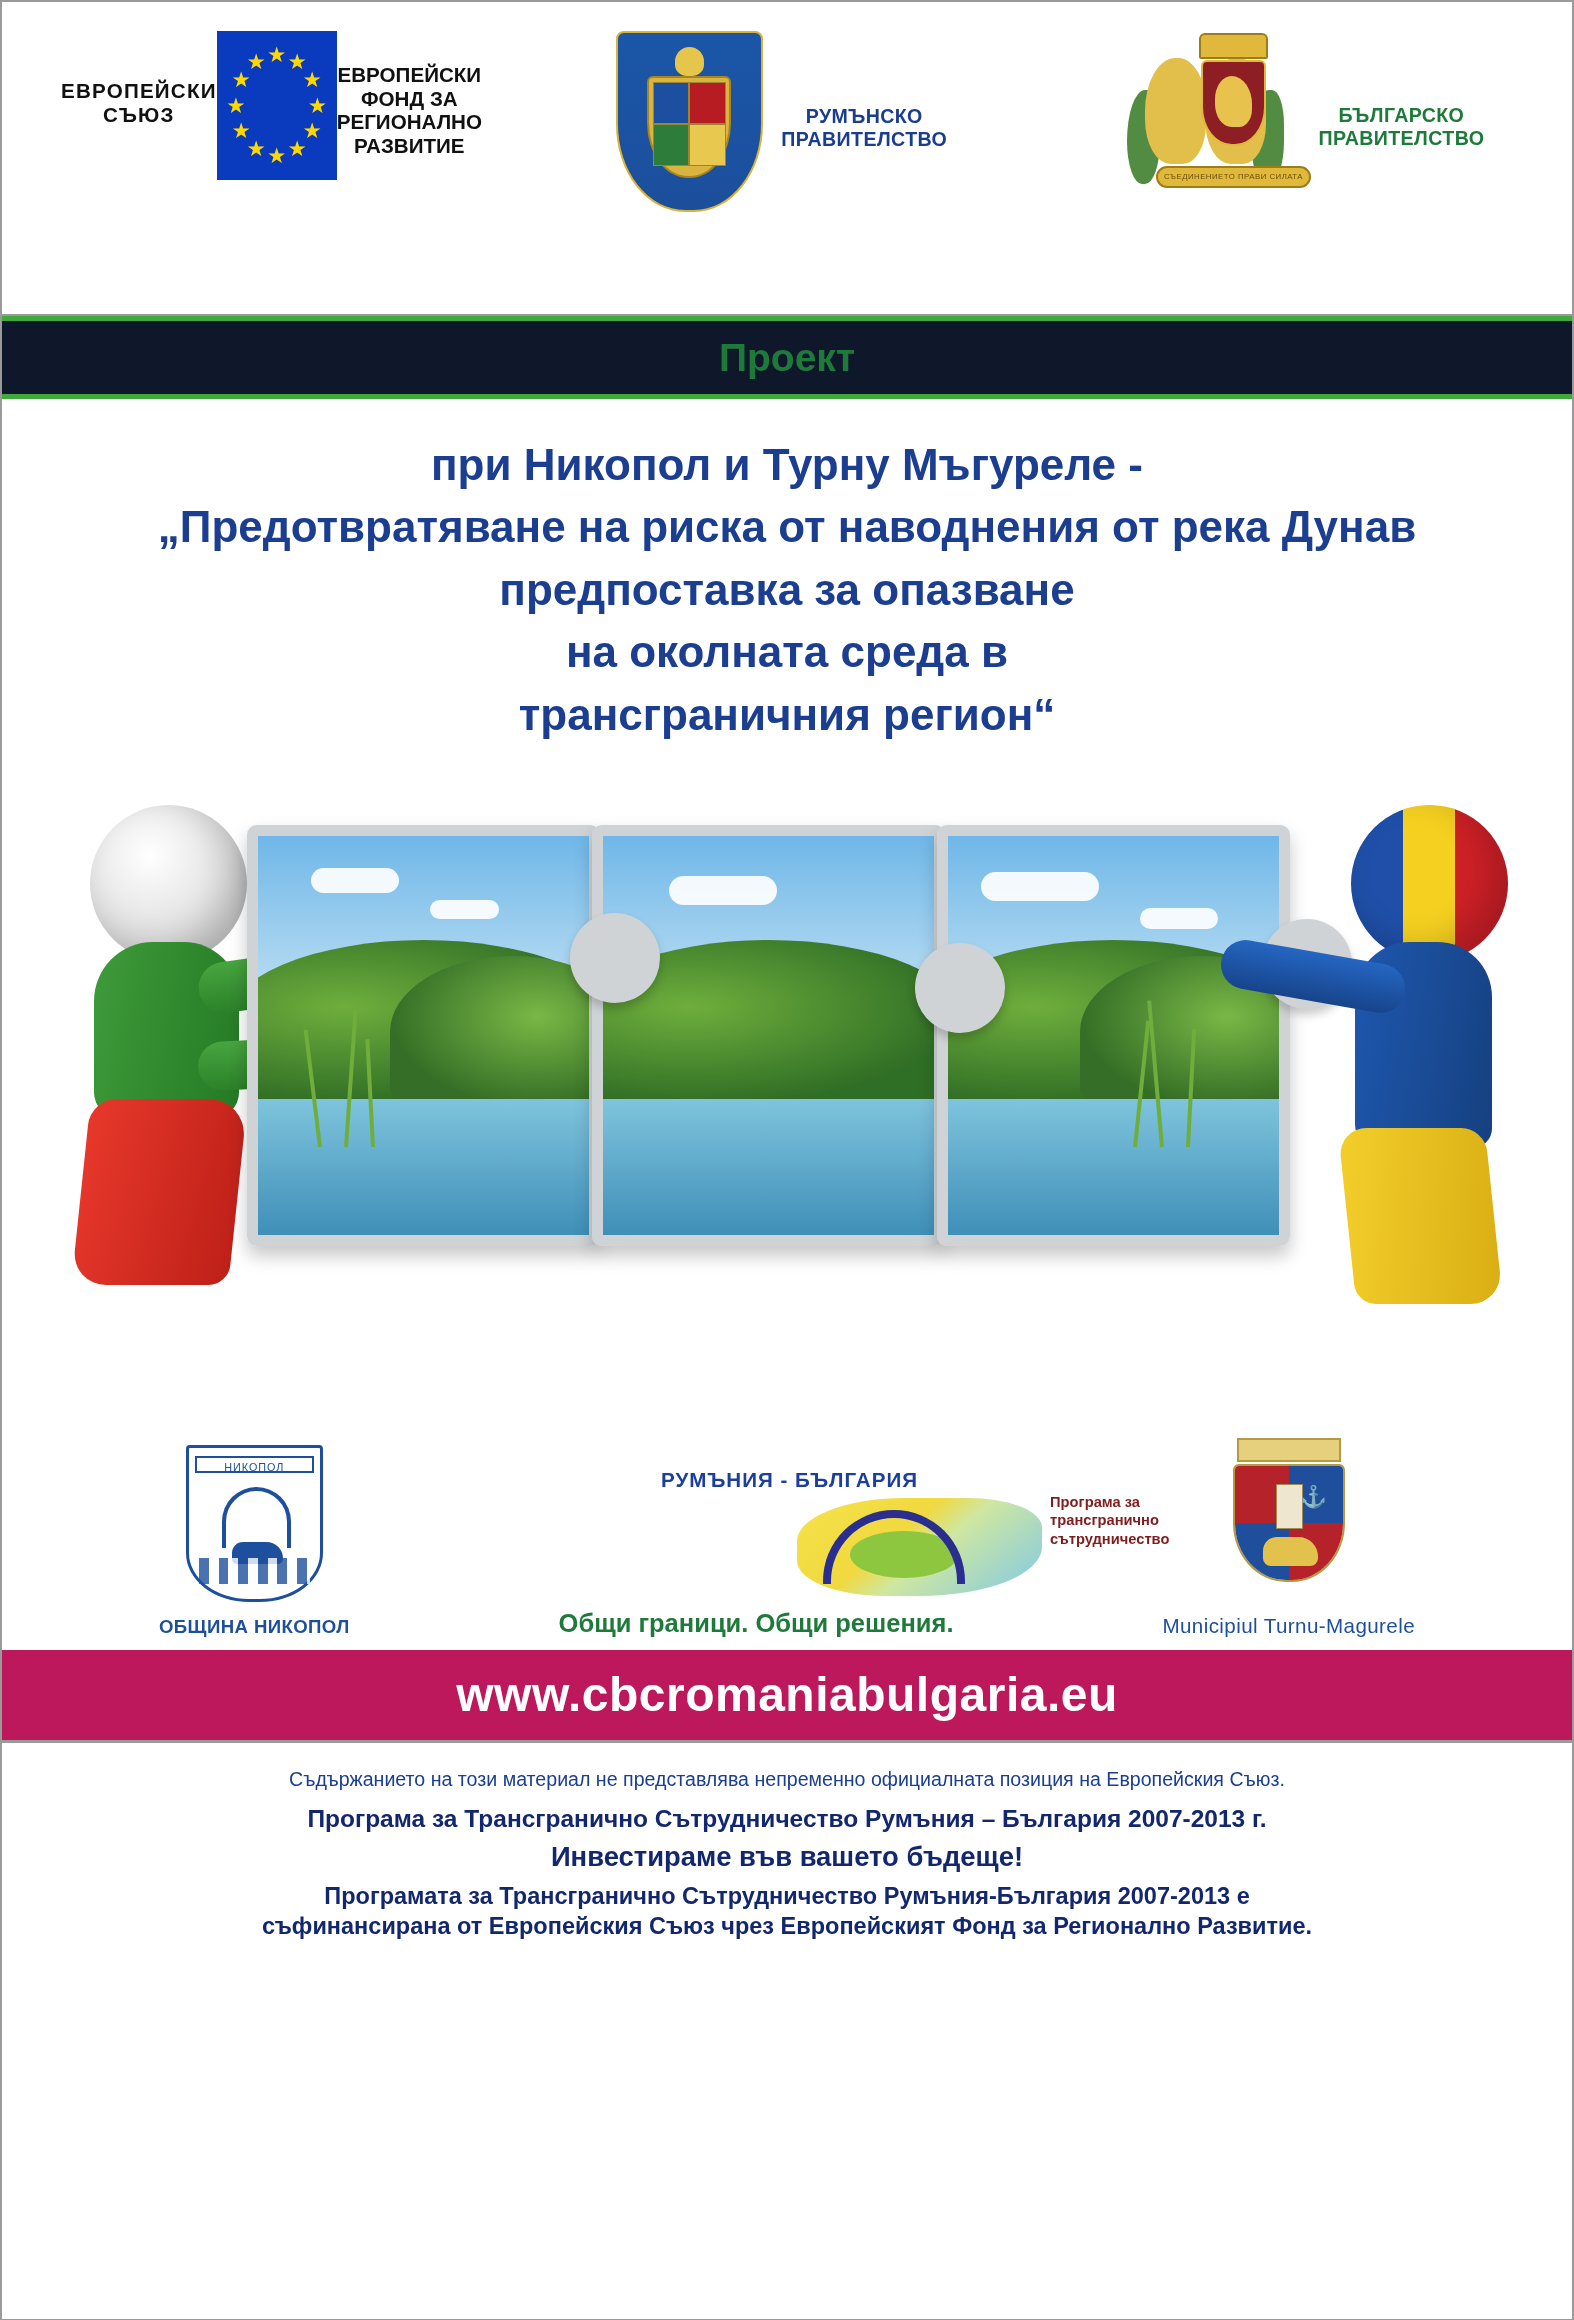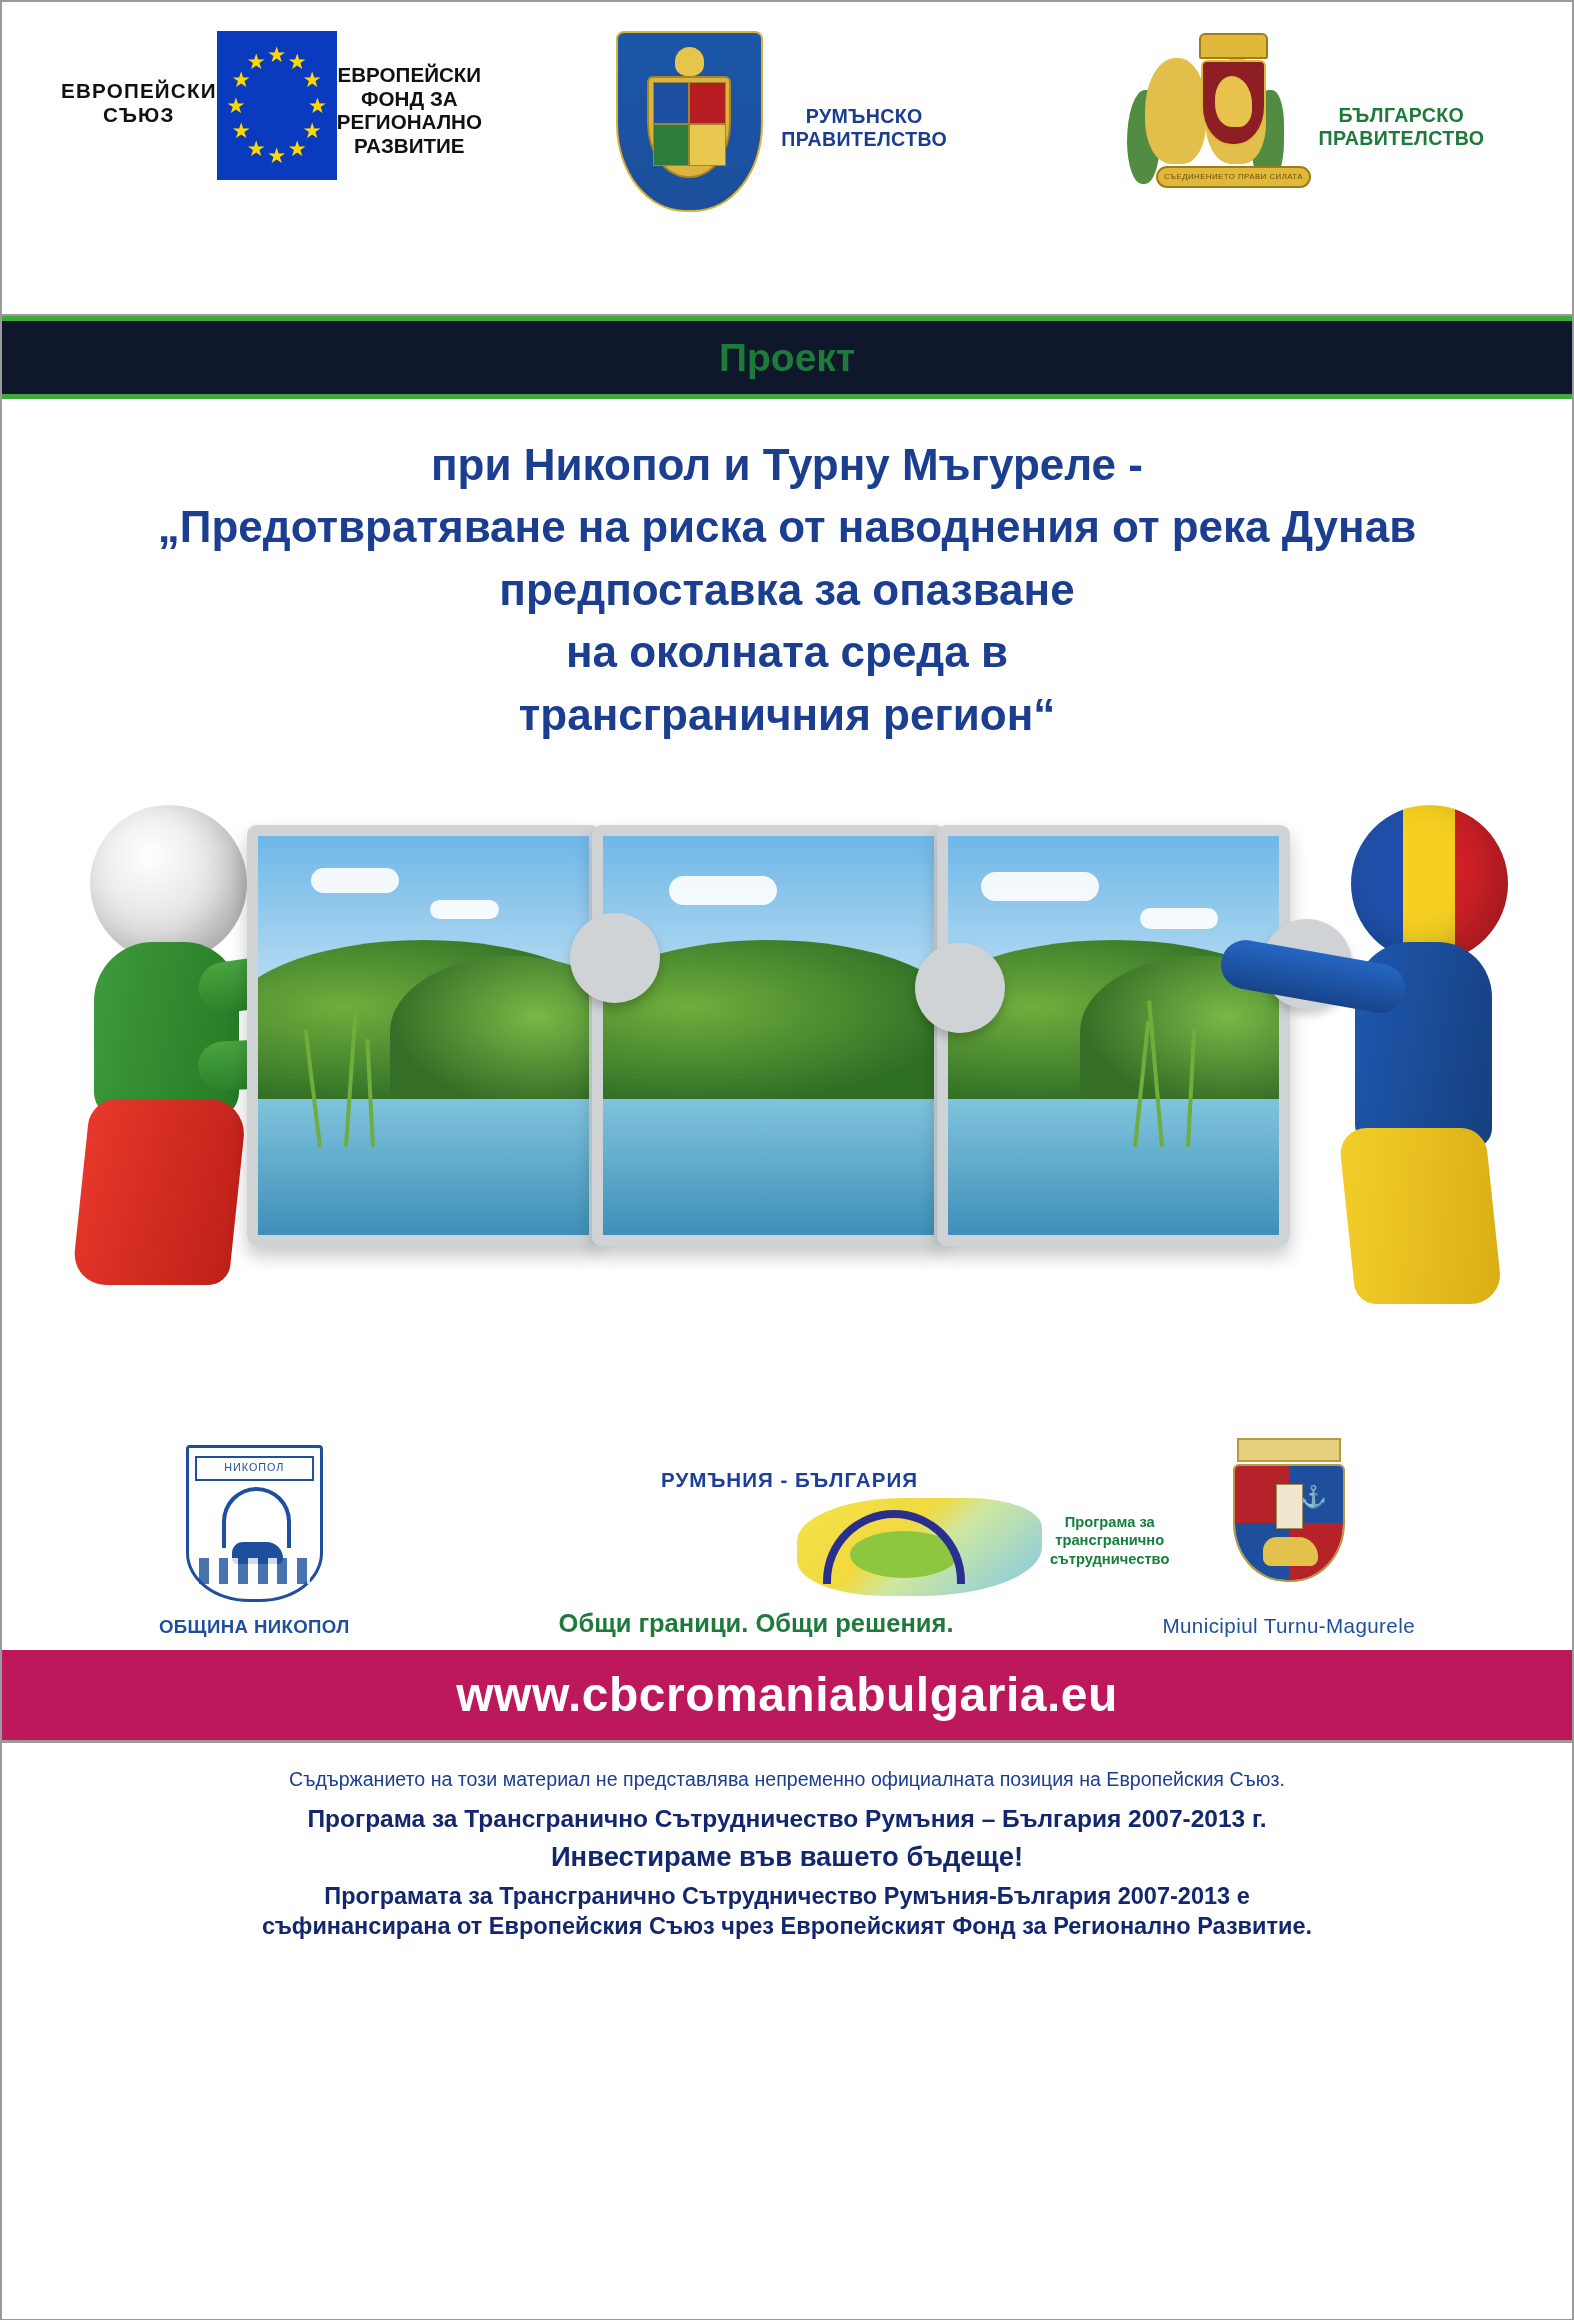--- a/index.html
+++ b/index.html
@@ -398,21 +398,21 @@
     width: 137px; height: 157px;
     border: 3.9px solid #1d4f9c;
     border-radius: 3.9px 3.9px 63px 63px / 3.9px 3.9px 49px 49px;
     box-sizing: border-box;
     position: relative;
     background: #ffffff;
   }
   .nikopol-crest .band {
     position: absolute;
     left: 5.9px; right: 5.9px; top: 7.8px;
-    height: 25px;
+    height: 17px;
     border: 2px solid #1d4f9c;
     font-size: 10.8px;
     color: #1d4f9c;
     letter-spacing: 1px;
     line-height: 19.6px;
     box-sizing: border-box;
   }
   .nikopol-crest .arch {
     position: absolute;
     left: 33px; top: 39px;
@@ -474,25 +474,25 @@
   }
   .prog-green {
     position: absolute;
     left: 94px; top: 39px;
     width: 108px; height: 47px;
     background: #8dc63f;
     border-radius: 50%;
   }
   .prog-right-text {
     position: absolute;
-    left: 294px; top: 21px;
-    text-align: center;
+    left: 294px; top: 1px;
+    text-align: left;
     font-size: 14.7px;
     font-weight: bold;
-    color: #15803d;
+    color: #7f1d1d;
     line-height: 1.25;
   }
   .prog-slogan {
     font-size: 25.5px;
     font-weight: bold;
     color: #1e7a3a;
     margin-top: 3.9px;
   }
 
   .tm-crest {

